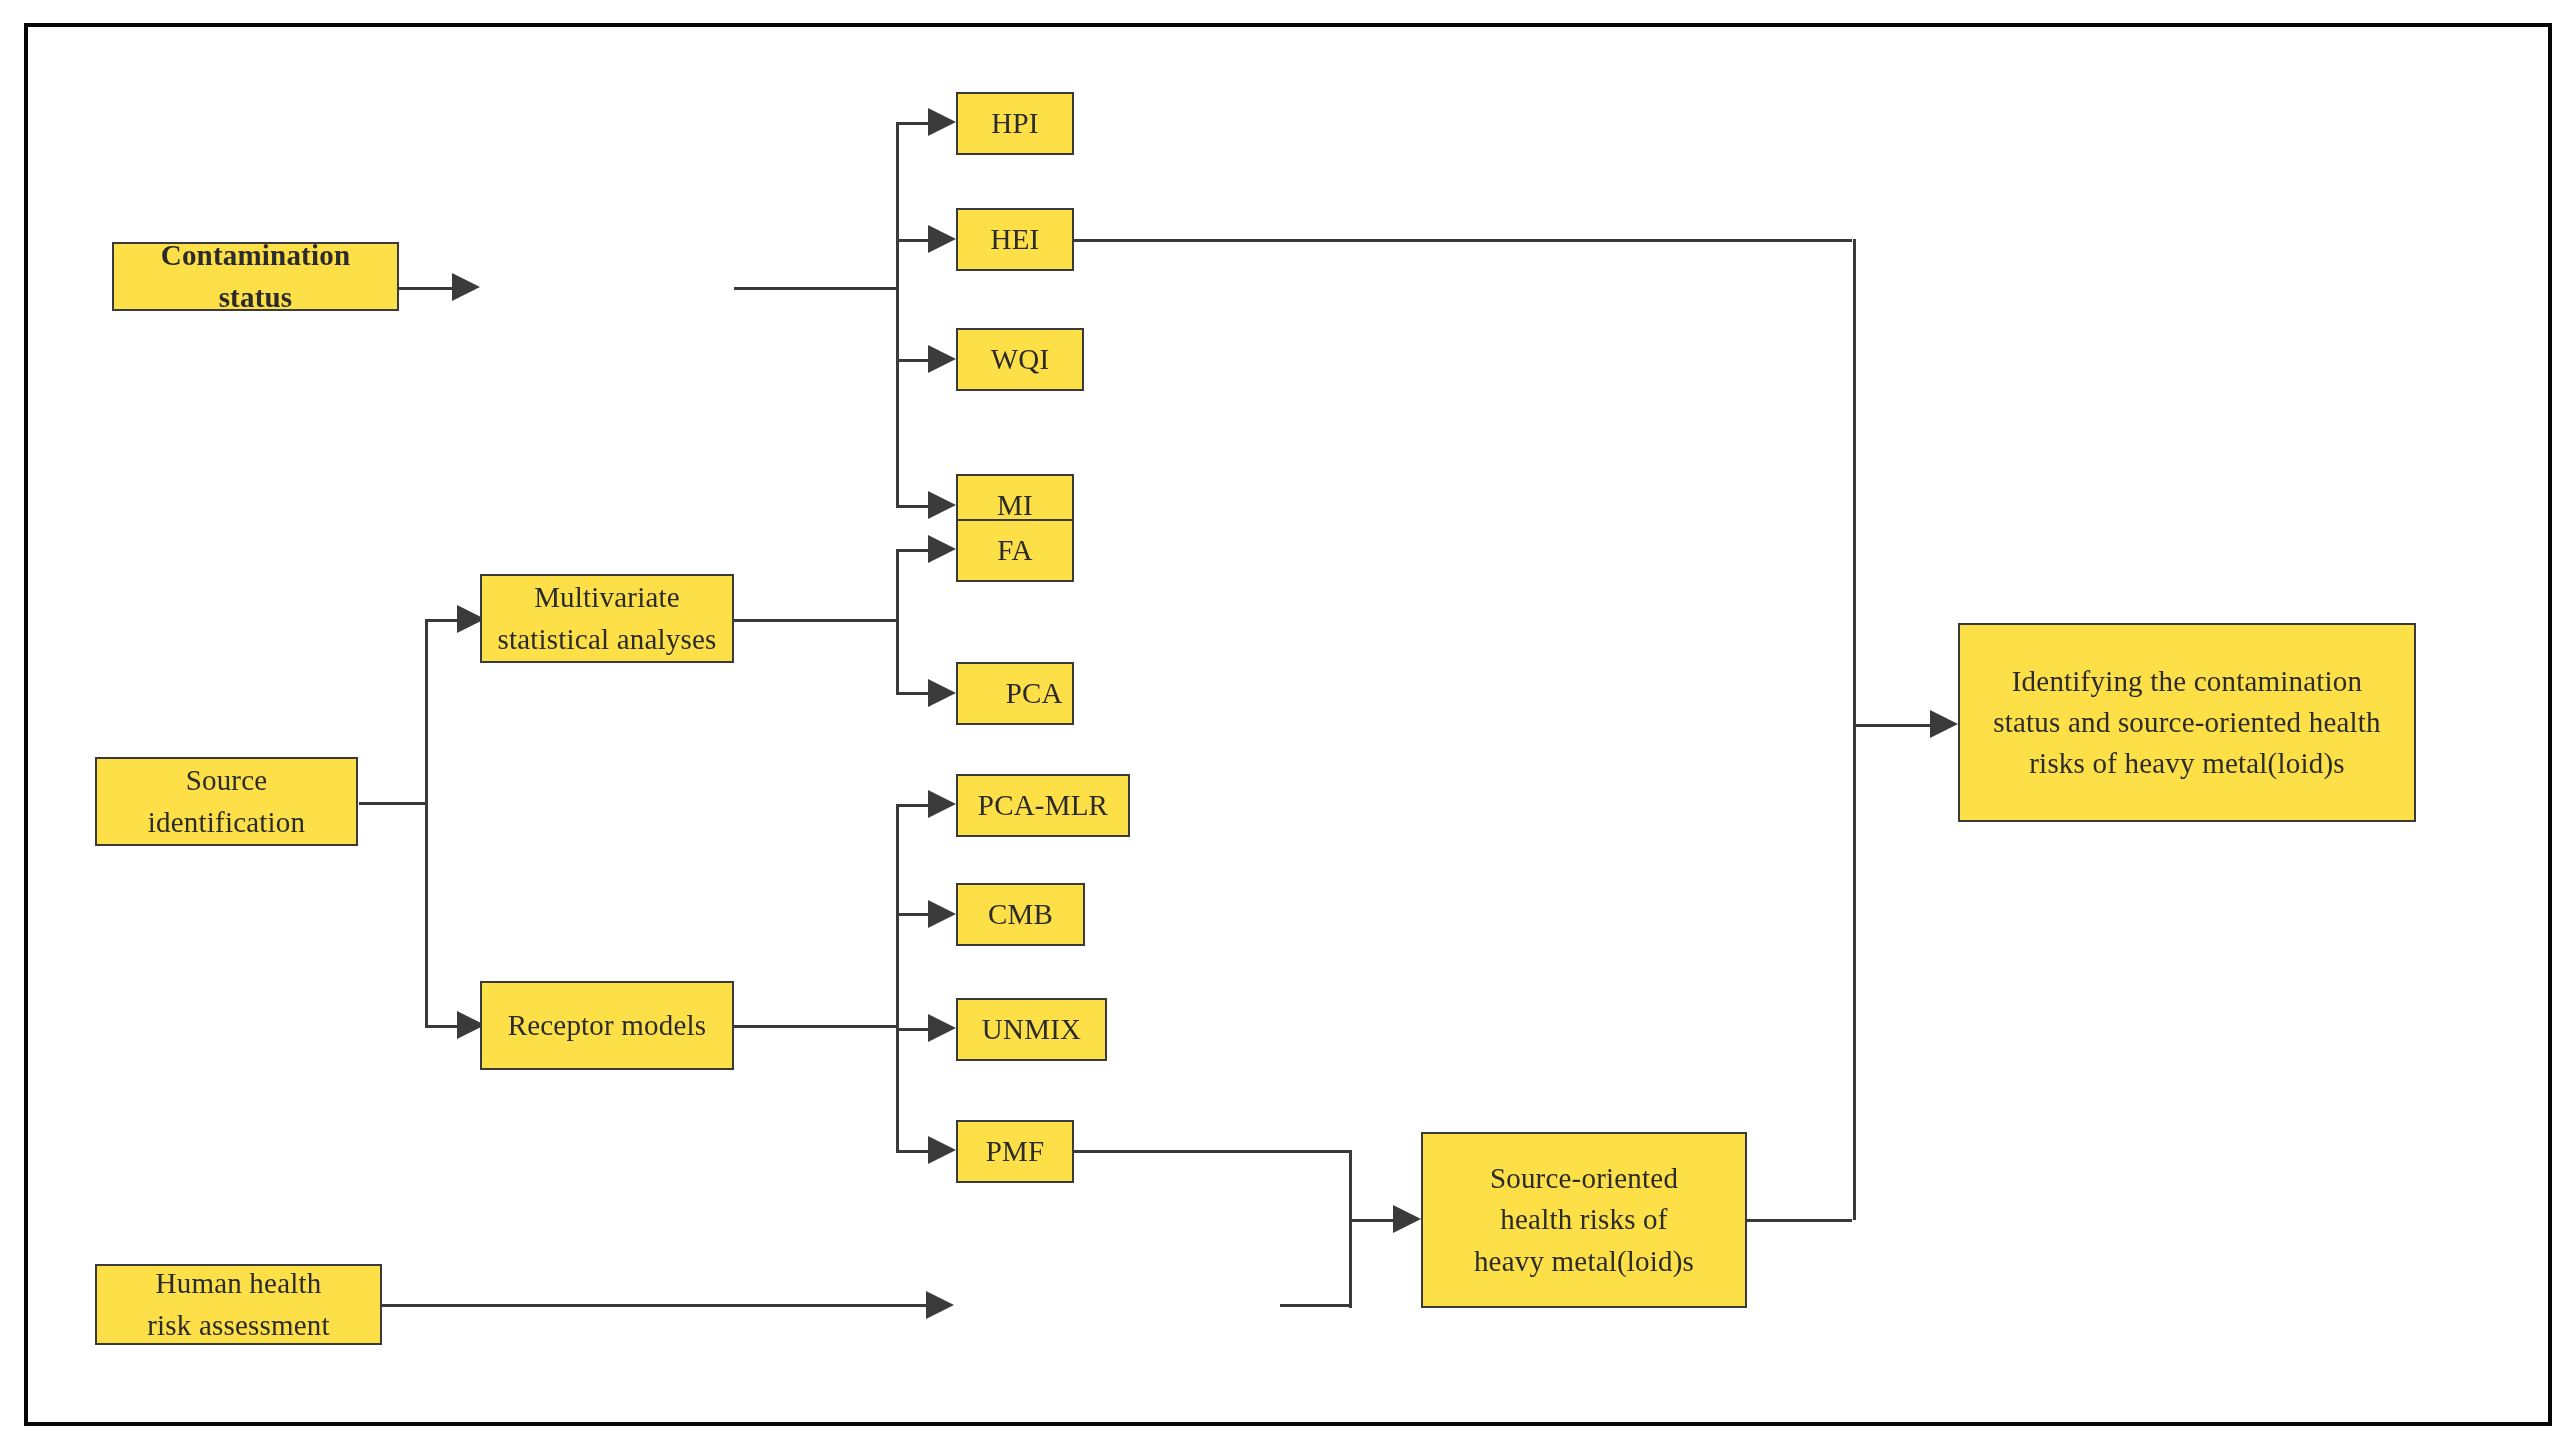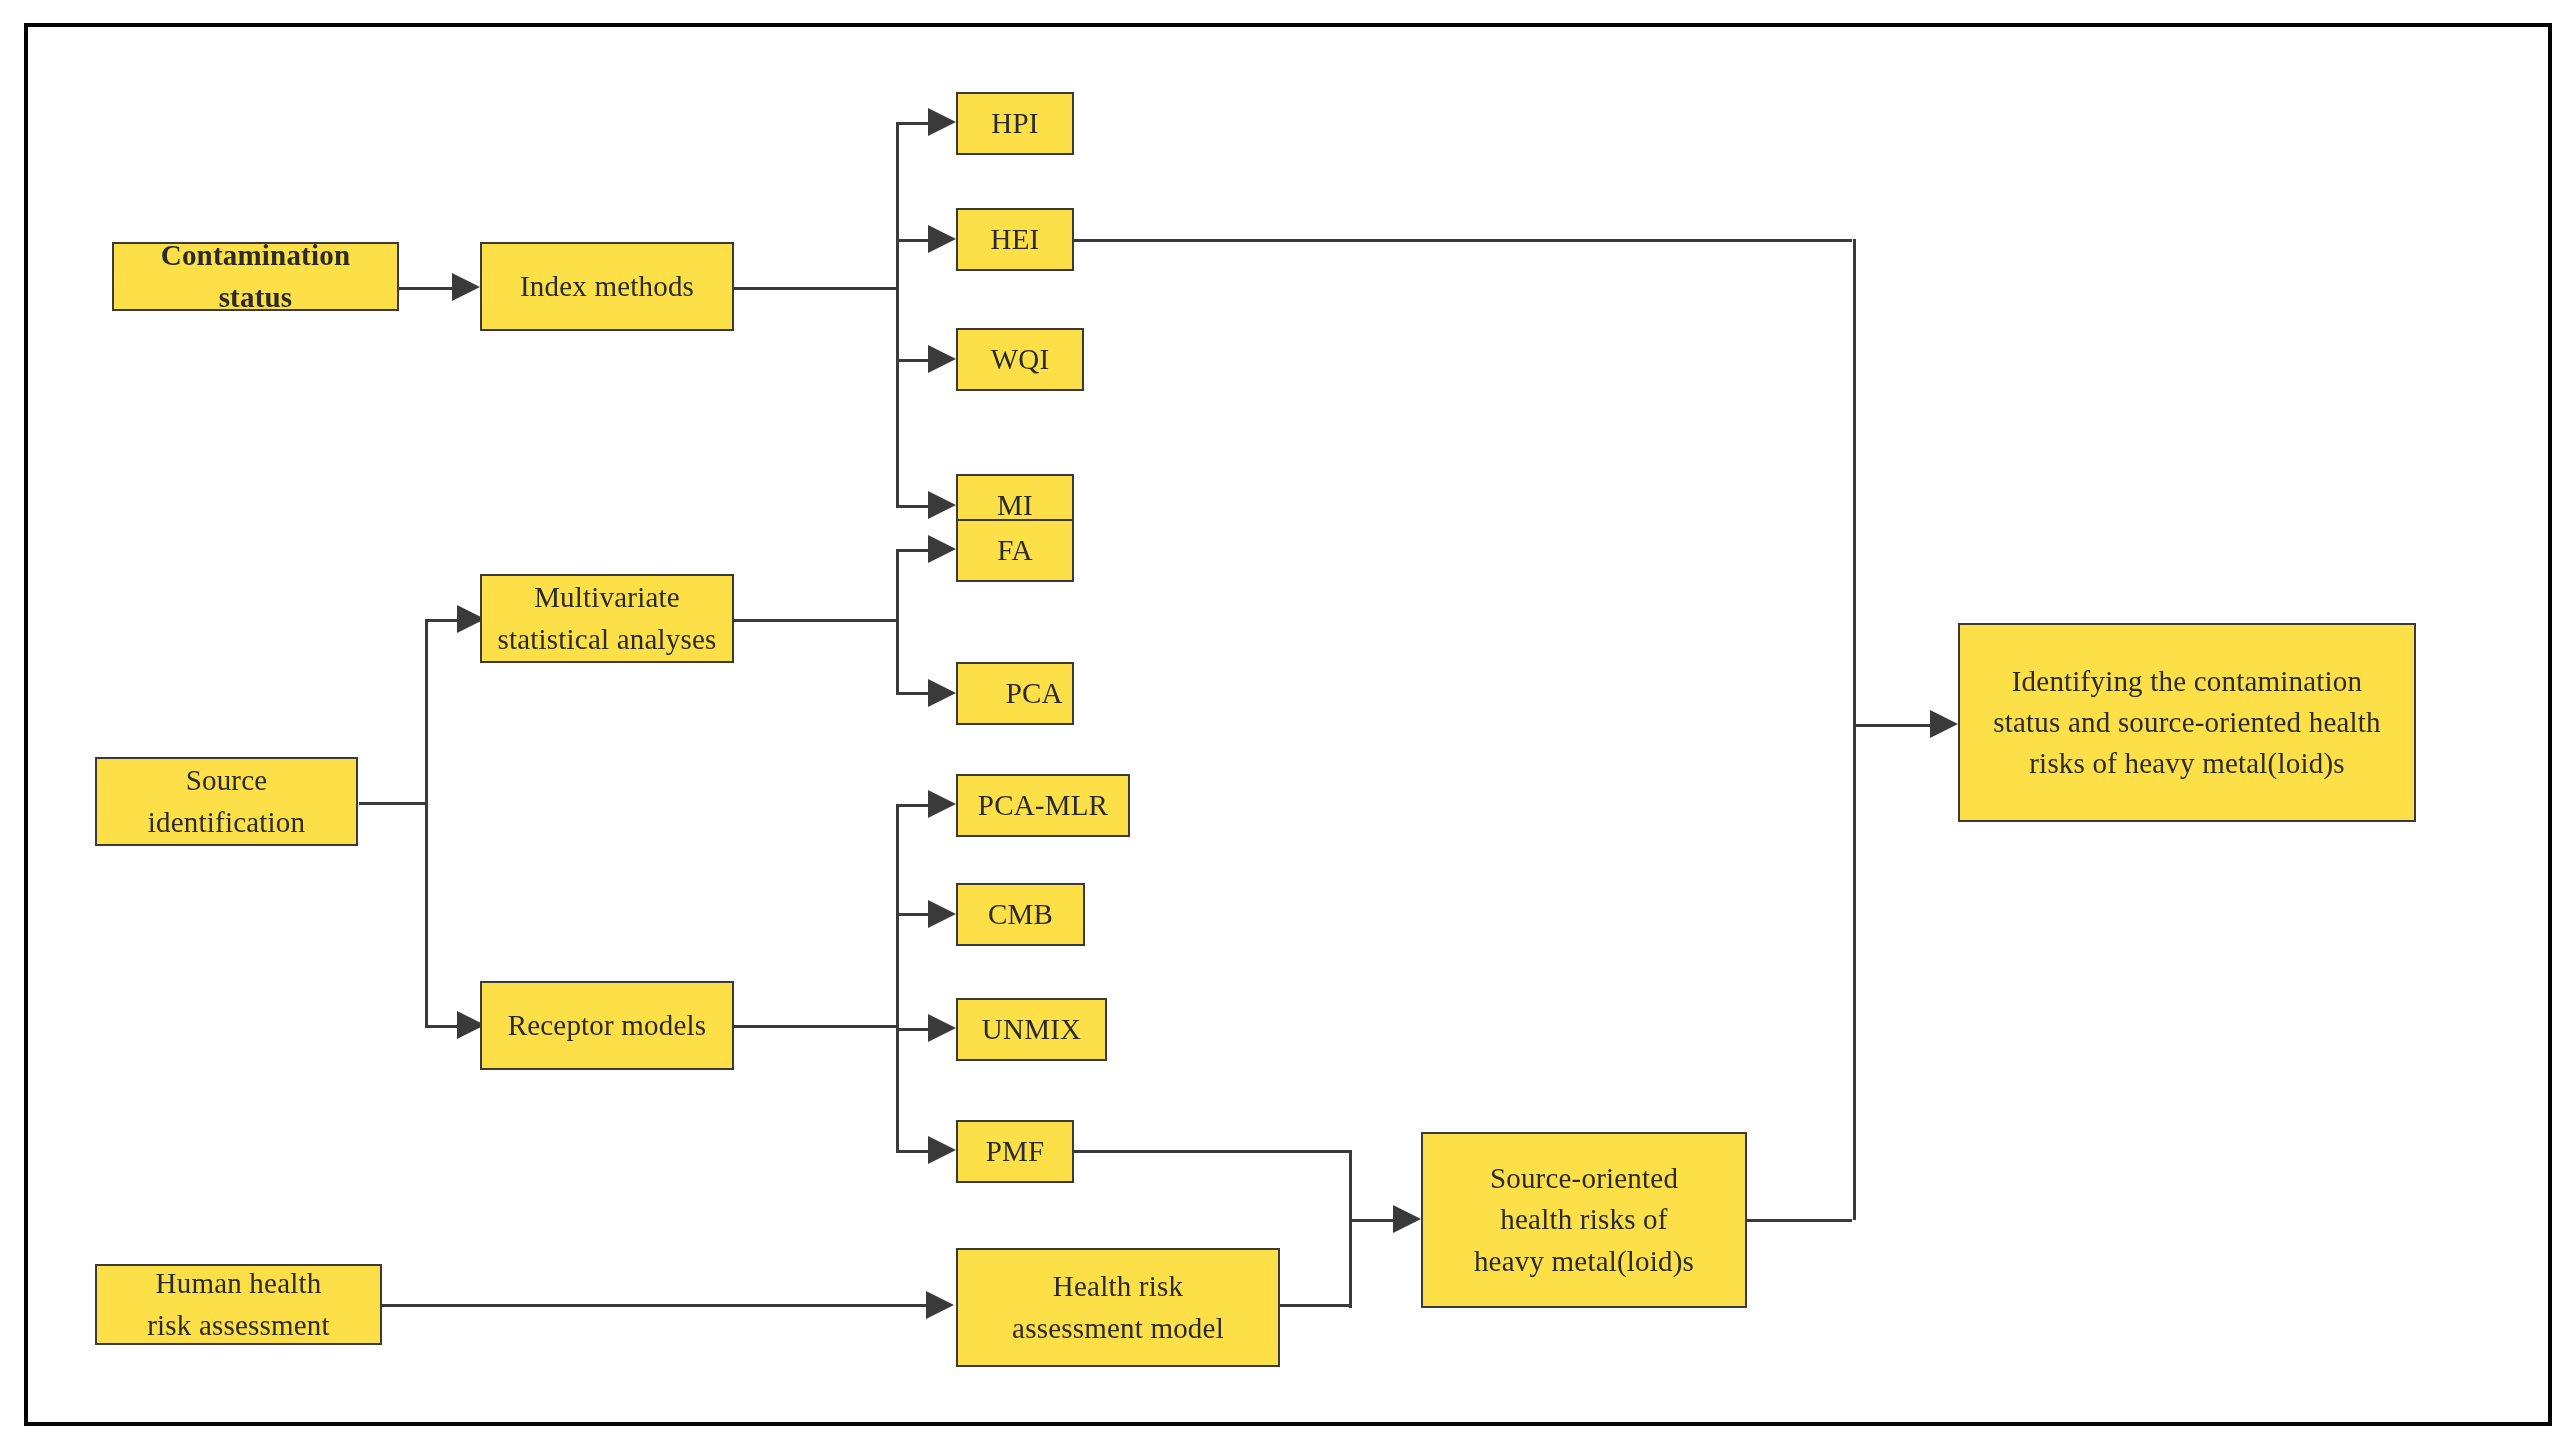--- a/index.html
+++ b/index.html
@@ -73,21 +73,20 @@
 
 <div id="canvas">
   <div id="outer-frame">
 
     <div class="node" style="left:84px; top:215px; width:287px; height:69px;font-weight:bold;">Contamination
 status</div>
 
     <div class="hline" style="left:354px; top:260px; width:70px;"></div>
     <div class="arrow" style="left:424px; top:246px;"></div>
 
-    <div class="node" style="left:452px; top:215px; width:254px; height:89px;">Index methods</div>
 
     <div class="hline" style="left:706px; top:260px; width:162px;"></div>
     <div class="vline" style="left:868px; top:95px; height:383px;"></div>
 
     <div class="hline" style="left:868px; top:95px; width:42px;"></div>
     <div class="arrow" style="left:900px; top:81px;"></div>
     <div class="node small" style="left:928px; top:65px; width:118px; height:63px;">HPI</div>
 
     <div class="hline" style="left:868px; top:212px; width:42px;"></div>
     <div class="arrow" style="left:900px; top:198px;"></div>
@@ -147,22 +146,20 @@
     <div class="hline" style="left:868px; top:1123px; width:42px;"></div>
     <div class="arrow" style="left:900px; top:1109px;"></div>
     <div class="node small" style="left:928px; top:1093px; width:118px; height:63px;">PMF</div>
 
     <div class="node" style="left:67px; top:1237px; width:287px; height:81px;">Human health
 risk assessment</div>
 
     <div class="hline" style="left:354px; top:1277px; width:544px;"></div>
     <div class="arrow" style="left:898px; top:1264px;"></div>
 
-    <div class="node" style="left:928px; top:1221px; width:324px; height:119px;">Health risk
-assessment model</div>
 
     <div class="hline" style="left:1046px; top:1123px; width:275px;"></div>
     <div class="vline" style="left:1321px; top:1123px; height:69px;"></div>
 
     <div class="hline" style="left:1252px; top:1277px; width:72px;"></div>
     <div class="vline" style="left:1321px; top:1192px; height:89px;"></div>
 
     <div class="hline" style="left:1321px; top:1192px; width:44px;"></div>
     <div class="arrow" style="left:1365px; top:1178px;"></div>
 

